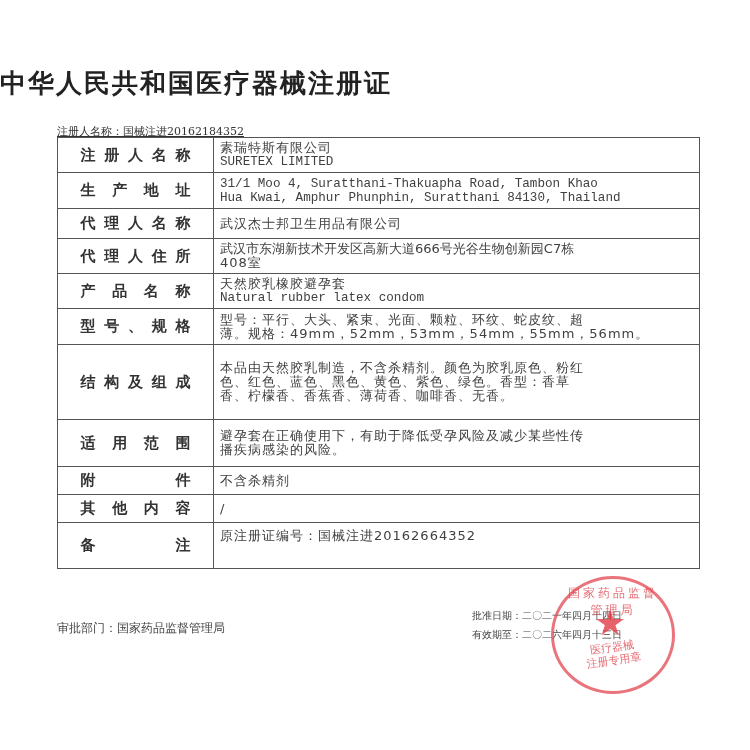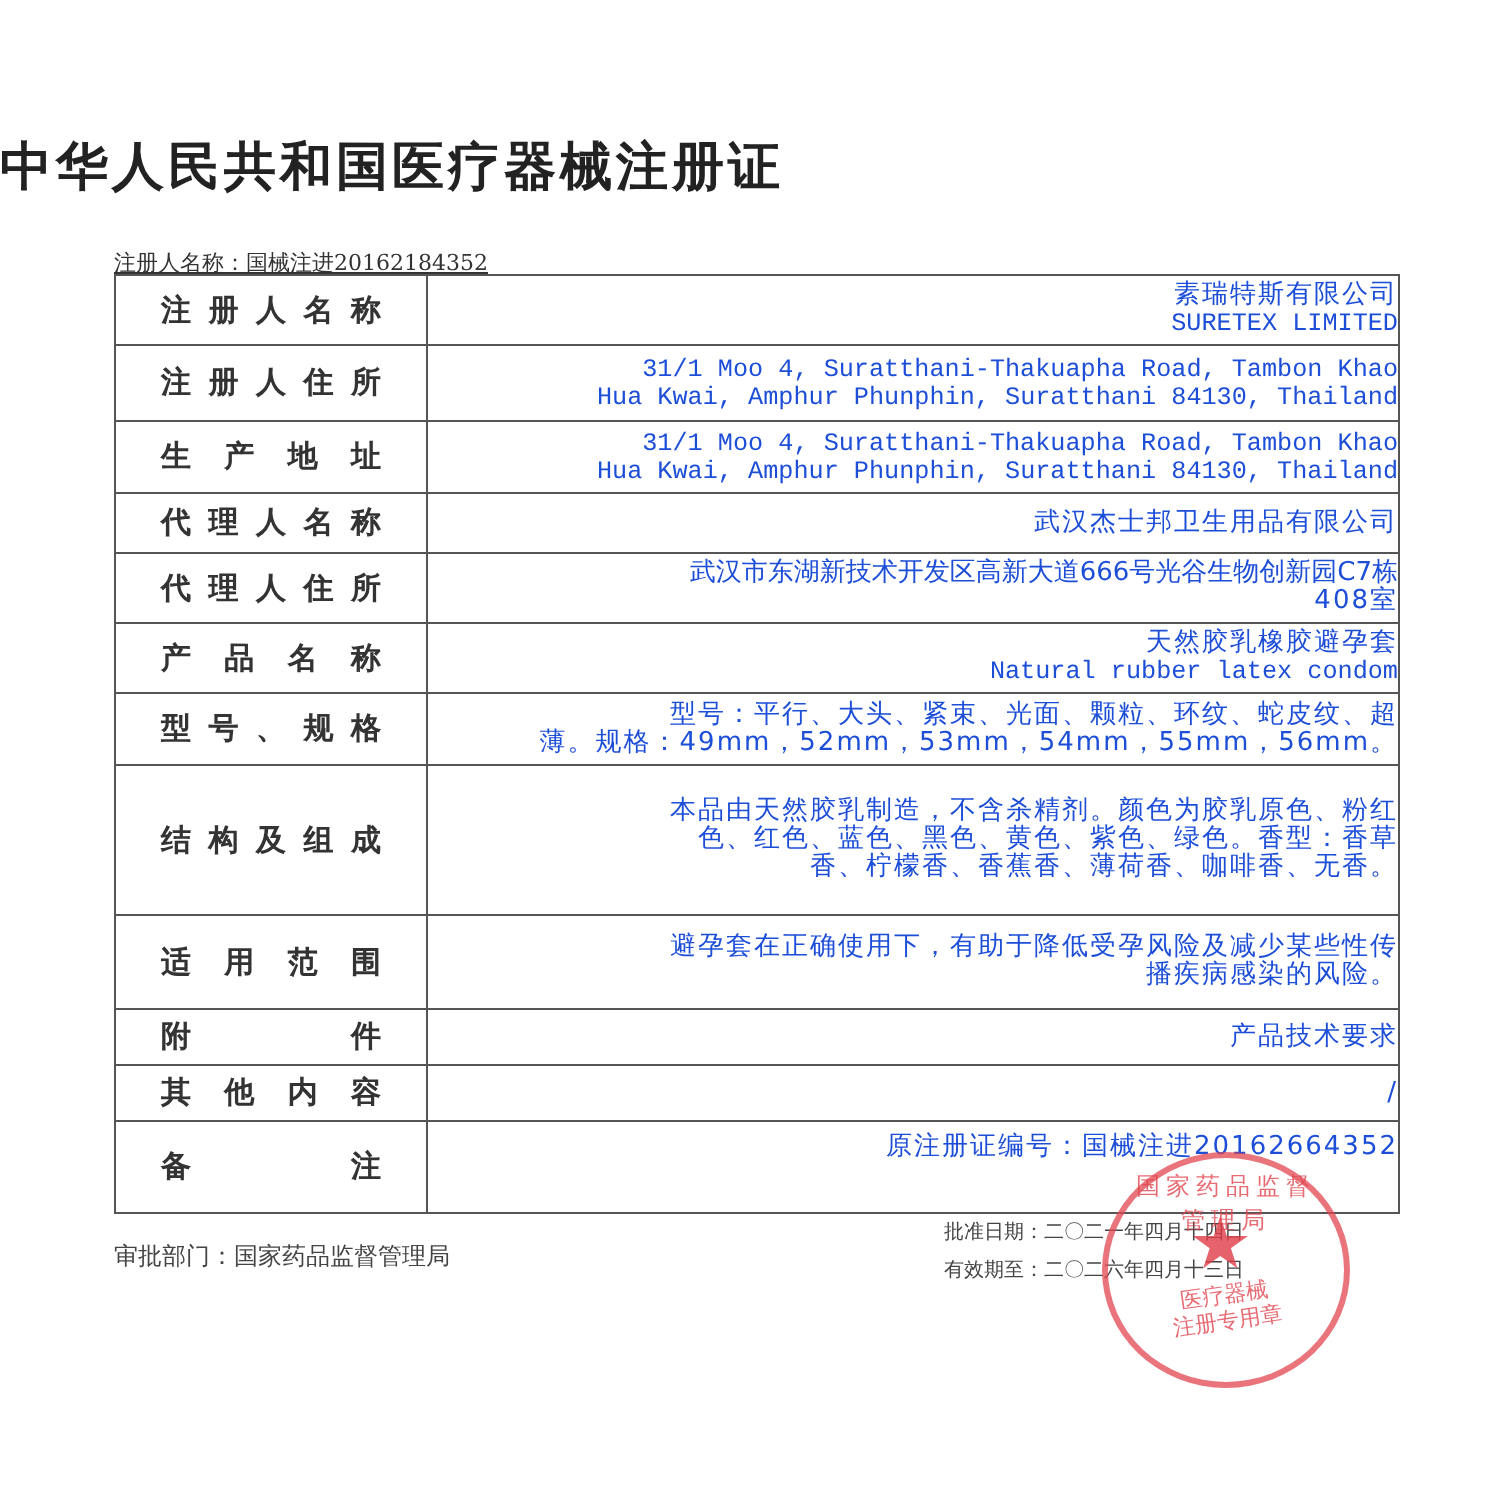--- a/index.html
+++ b/index.html
@@ -8,22 +8,22 @@
   .title { position: absolute; left: 0; width: 750px; top: 66px; text-align: left;
            font-family: "DejaVu Sans", sans-serif; font-size: 26px; font-weight: bold;
            letter-spacing: 2px; color: #222; }
   .regno { position: absolute; left: 57px; top: 124px; font-size: 11px; color: #333;
            font-family: "DejaVu Serif", serif; text-decoration: underline; }
   table.cert { position: absolute; left: 57px; top: 137px; width: 643px; border-collapse: collapse;
                table-layout: fixed; border-radius: 14px; }
   table.cert td { border: 1.5px solid #555; vertical-align: middle; padding: 0; }
   td.label { width: 155px; text-align: center; font-family: "DejaVu Sans", sans-serif;
              font-weight: bold; font-size: 15px; color: #333; }
-  td.value { padding-left: 6px !important; font-size: 12.5px; line-height: 14px; color: #1d4ed8;
-             overflow: hidden; text-align: right; }
+  td.value { padding-left: 6px !important; font-size: 12.5px; line-height: 14px; color: #404040;
+             overflow: hidden; }
   .mono { font-family: "Liberation Mono", "DejaVu Sans Mono", monospace; font-size: 12.6px;
           white-space: pre; letter-spacing: 0; }
   .cn { font-family: "DejaVu Sans", sans-serif; font-size: 13px; letter-spacing: 1px; }
   .line { display: block; }
   .spread { display: inline-block; width: 110px; text-align: justify; text-align-last: justify; }
   .footer-left { position: absolute; left: 57px; top: 620px; font-size: 12px; color: #444;
                  font-family: "DejaVu Sans", sans-serif; }
   .footer-right { position: absolute; left: 472px; font-size: 10px; color: #444;
                   font-family: "DejaVu Sans", sans-serif; }
   .stamp { position: absolute; left: 551px; top: 576px; width: 118px; height: 112px;
@@ -43,27 +43,20 @@
 <div class="title">中华人民共和国医疗器械注册证</div>
 <div class="regno">注册人名称：国械注进20162184352</div>
 
 <table class="cert">
   <tbody>
       <tr style="height:35px">
     <td class="label"><span class="spread">注册人名称</span></td>
     <td class="value">
       <span class="line cn">素瑞特斯有限公司</span>
       <span class="line mono">SURETEX LIMITED</span>
-    </td>
-  </tr>
-  <tr style="height:38px">
-    <td class="label"><span class="spread">注册人住所</span></td>
-    <td class="value">
-      <span class="line mono">31/1 Moo 4, Suratthani-Thakuapha Road, Tambon Khao</span>
-      <span class="line mono">Hua Kwai, Amphur Phunphin, Suratthani 84130, Thailand</span>
     </td>
   </tr>
   <tr style="height:36px">
     <td class="label"><span class="spread">生产地址</span></td>
     <td class="value">
       <span class="line mono">31/1 Moo 4, Suratthani-Thakuapha Road, Tambon Khao</span>
       <span class="line mono">Hua Kwai, Amphur Phunphin, Suratthani 84130, Thailand</span>
     </td>
   </tr>
   <tr style="height:30px">
@@ -104,21 +97,21 @@
   <tr style="height:47px">
     <td class="label"><span class="spread">适用范围</span></td>
     <td class="value">
       <span class="line cn">避孕套在正确使用下，有助于降低受孕风险及减少某些性传</span>
       <span class="line cn">播疾病感染的风险。</span>
     </td>
   </tr>
   <tr style="height:28px">
     <td class="label"><span class="spread">附件</span></td>
     <td class="value">
-      <span class="line cn">产品技术要求</span>
+      <span class="line cn">不含杀精剂</span>
     </td>
   </tr>
   <tr style="height:28px">
     <td class="label"><span class="spread">其他内容</span></td>
     <td class="value">
       <span class="line cn">/</span>
     </td>
   </tr>
   <tr style="height:46px">
     <td class="label"><span class="spread">备注</span></td>

